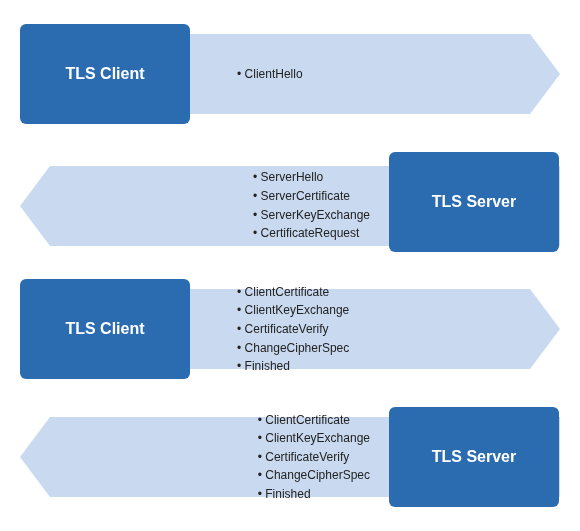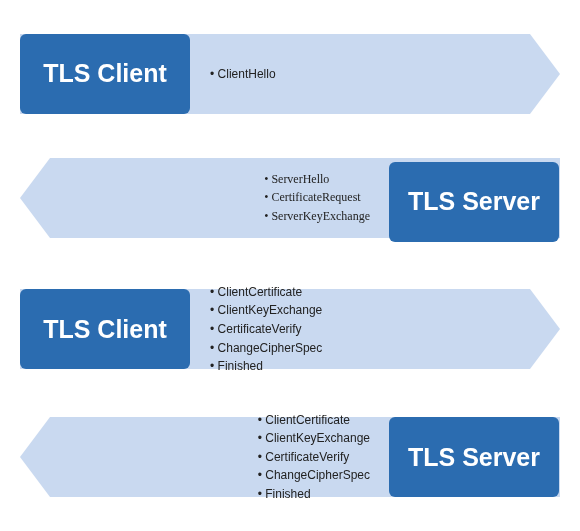--- a/index.html
+++ b/index.html
@@ -25,20 +25,21 @@
     }
 
     .arrow-shape-right .rect {
       height: 80px;
       width: calc(100% - 30px);
       background: #c9d9f0;
       display: flex;
       align-items: center;
       padding-left: 10px;
       position: relative;
+      margin-left: 27px;
     }
 
     .arrow-shape-right .chevron {
       width: 0;
       height: 0;
       border-top: 40px solid transparent;
       border-bottom: 40px solid transparent;
       border-left: 30px solid #c9d9f0;
     }
 
@@ -68,25 +69,25 @@
       height: 0;
       border-top: 40px solid transparent;
       border-bottom: 40px solid transparent;
       border-right: 30px solid #c9d9f0;
     }
 
     
     .label-box {
       background: #2b6cb0;
       color: white;
-      font-size: 25px;
+      font-size: 16px;
       font-weight: bold;
       width: 170px;
       min-width: 170px;
-      height: 80px;
+      height: 100px;
       display: flex;
       align-items: center;
       justify-content: center;
       border-radius: 6px;
       position: absolute;
       z-index: 2;
     }
 
     .label-box.left {
       left: 0;
@@ -125,26 +126,27 @@
       <ul class="bullet-list">
         <li>ClientHello</li>
       </ul>
     </div>
     <div class="chevron" style="width:0; height:0; border-top:40px solid transparent; border-bottom:40px solid transparent; border-left:30px solid #c9d9f0;"></div>
   </div>
   <div class="label-box left">TLS Client</div>
 </div>
 
 <div class="row-container">
-  <div class="arrow-shape-left" style="width:100%; height:72px; display:flex; align-items:flex-end; position:relative; flex-direction:row-reverse;font-family:Liberation Serif, serif;">
+  <div class="arrow-shape-left" style="width:100%; height:72px; display:flex; align-items:flex-start; position:relative; flex-direction:row-reverse;">
     <div class="rect" style="height:80px; width:calc(100% - 30px); background:#c9d9f0; display:flex; align-items:center; padding-left:20px; padding-right:190px;">
       <ul class="bullet-list">
         <li>ServerHello</li>
+        <li>ServerCertificate</li>
+        <li>ServerKeyExchange</li>
         <li>CertificateRequest</li>
-        <li>ServerKeyExchange</li>
       </ul>
     </div>
     <div class="chevron" style="width:0; height:0; border-top:40px solid transparent; border-bottom:40px solid transparent; border-right:30px solid #c9d9f0;"></div>
   </div>
   <div class="label-box right">TLS Server</div>
 </div>
 
 <div class="row-container">
   <div class="arrow-shape-right" style="width:100%; height:80px; display:flex; align-items:center; position:relative;">
     <div class="rect" style="height:80px; width:calc(100% - 30px); background:#c9d9f0; display:flex; align-items:center; padding-left:190px;">

